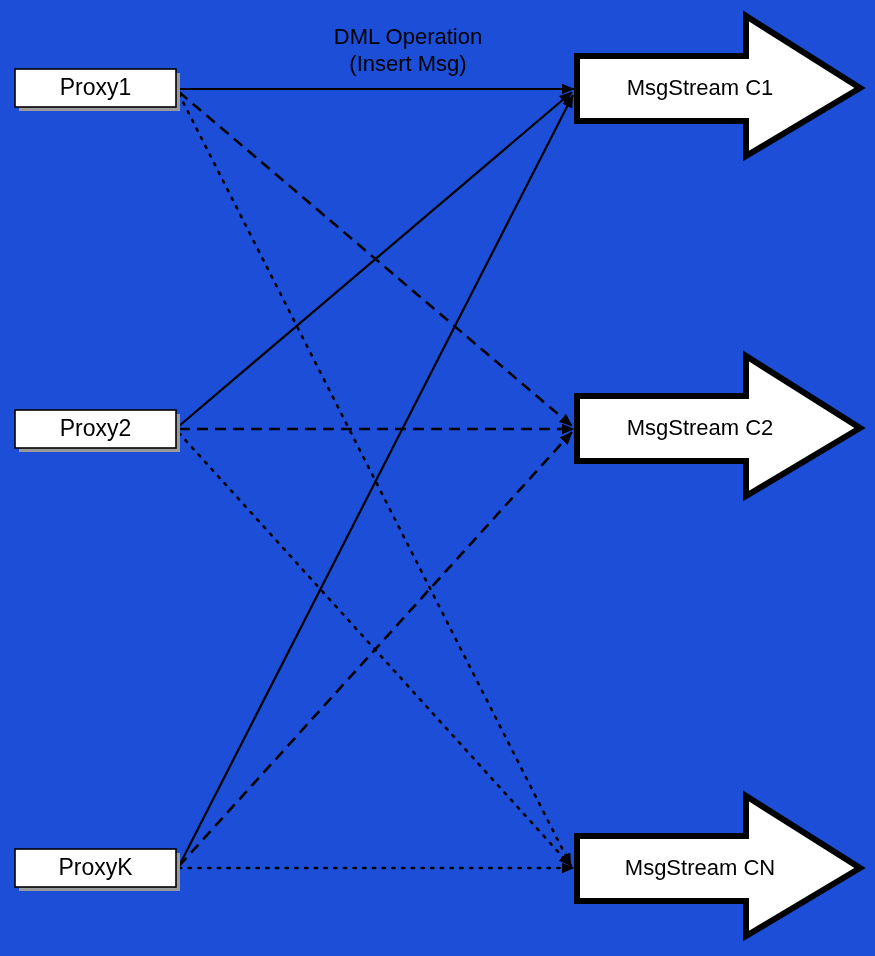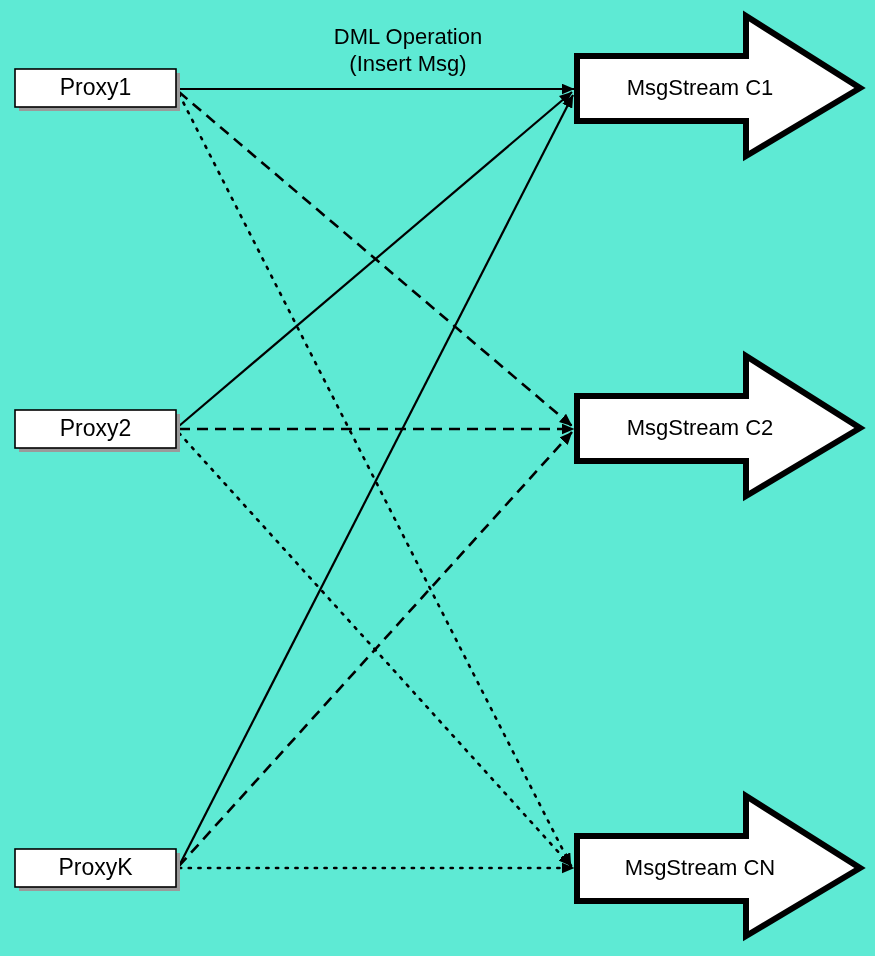--- a/index.html
+++ b/index.html
@@ -4,21 +4,21 @@
 <style>
   html, body {
     margin: 0;
     padding: 0;
     background: #ffffff;
   }
   #canvas {
     position: relative;
     width: 875px;
     height: 956px;
-    background: #5eead4;
+    background: #1d4ed8;
     font-family: "Liberation Sans", sans-serif;
     overflow: hidden;
   }
   #diagram-svg {
     position: absolute;
     top: 0;
     left: 0;
     width: 875px;
     height: 956px;
   }

